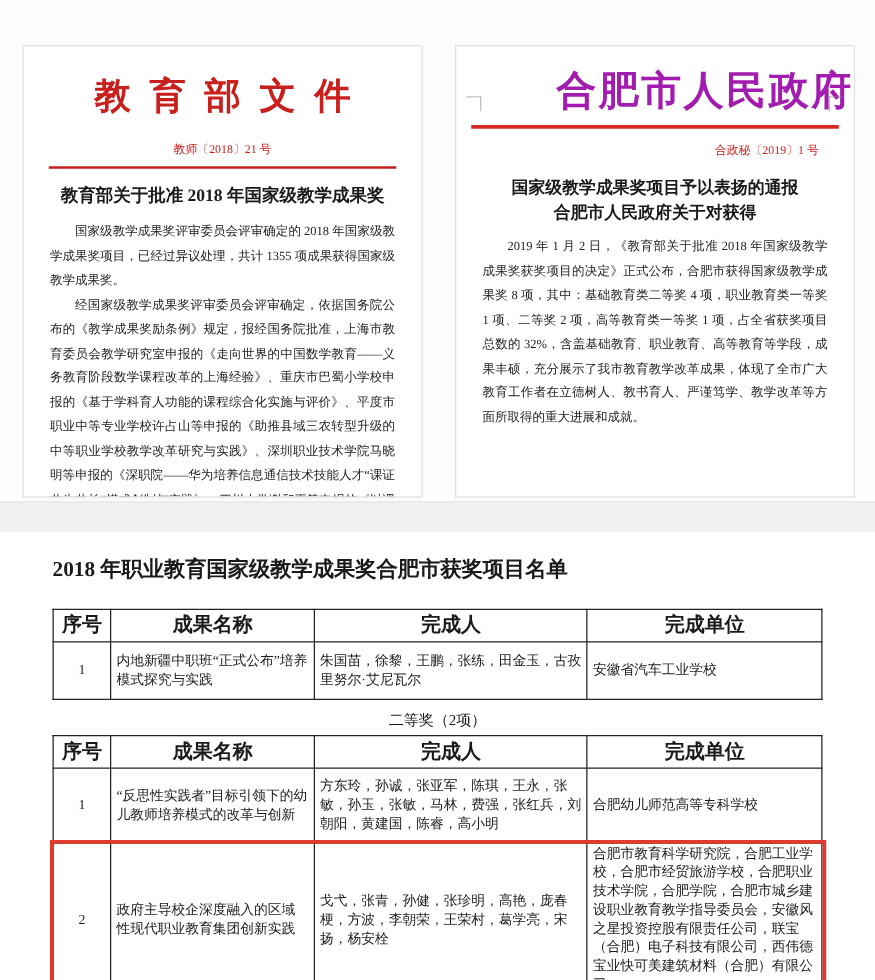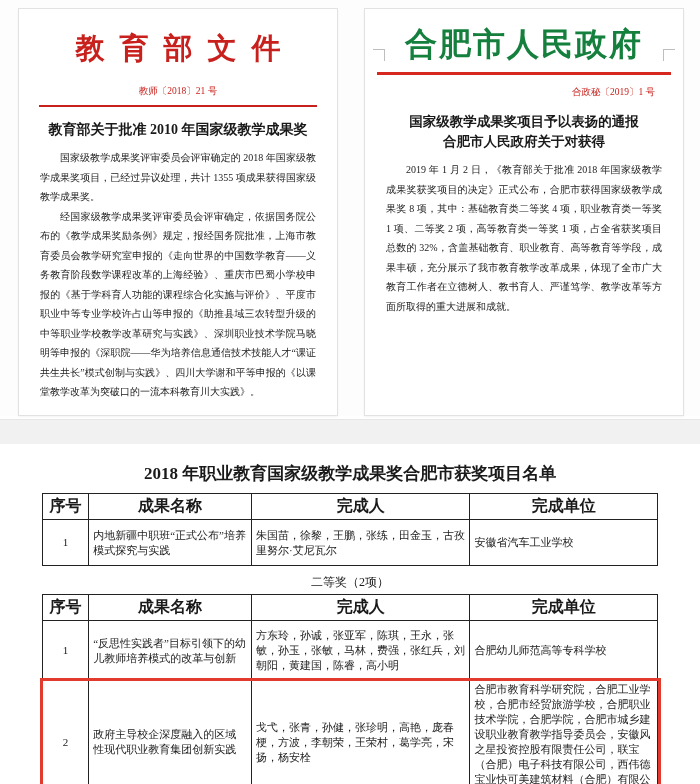--- a/index.html
+++ b/index.html
@@ -4,55 +4,56 @@
 <style>
   html,body{margin:0;padding:0;}
   body{
     width:700px;height:784px;background:#ffffff;
     font-family:"Liberation Serif","DejaVu Serif",serif;
     color:#1a1a1a;overflow:hidden;
   }
   
   .docs-row{display:flex;gap:26px;padding:8px 16px 0 18px;background:#fdfdfd;}
   .doc-card{
-    width:328px;height:408px;box-sizing:border-box;background:#fff;
+    width:328px;height:362px;box-sizing:border-box;background:#fff;
     border:1px solid #e2e2e2;position:relative;overflow:hidden;
     box-shadow:0 1px 2px rgba(0,0,0,0.05);
+    margin-top:28px;
   }
   
   .masthead-left{
     color:#c8201c;font-size:29px;font-weight:bold;text-align:center;
     letter-spacing:15px;margin:20px 0 0 15px;white-space:nowrap;
   }
   .docnum-left{color:#c8201c;font-size:9.5px;text-align:center;margin-top:16px;}
   .redline-thin{border-top:2px solid #c8201c;margin:7px 20px 0;}
   .doc-title{
     font-size:14px;font-weight:bold;text-align:center;line-height:20px;margin-top:13px;
   }
   .doc-title.sans{font-family:"Liberation Sans","DejaVu Sans",sans-serif;font-size:13.5px;}
   .doc-body{
     font-size:10px;line-height:19.5px;text-align:justify;margin:8px 21px 0;color:#222;
   }
   .doc-body p{margin:0;text-indent:2em;}
   .doc-body p.noindent{text-indent:0;}
   
   .masthead-right{
-    color:#15803d;font-size:32px;font-weight:bold;text-align:center;
+    color:#a21caf;font-size:32px;font-weight:bold;text-align:right;
     letter-spacing:2px;margin-top:14px;white-space:nowrap;
   }
   .redline-thick{border-top:3px solid #d6281e;margin:5px 12px 0;}
   .docnum-right{color:#c8201c;font-size:9.5px;text-align:right;margin:11px 28px 0 0;}
   .crop-mark{position:absolute;width:11px;height:11px;opacity:.55;}
   .crop-mark.tl{top:40px;left:8px;border-right:1px solid #8a8a8a;border-top:1px solid #8a8a8a;}
   .crop-mark.tr{top:40px;right:8px;border-left:1px solid #8a8a8a;border-top:1px solid #8a8a8a;}
   
   .divider-band{height:24px;background:#f1f1f1;border-top:1px solid #e6e6e6;margin-top:3px;}
   
   .table-area{padding:0 42px;background:#fff;}
-  .table-title{text-align:center;font-size:17px;font-weight:bold;margin:18px 0 8px;}
+  .table-title{text-align:left;font-size:17px;font-weight:bold;margin:18px 0 20px;}
   .prize-label{text-align:center;font-size:12px;margin:8px 0 3px;}
   table{width:100%;border-collapse:collapse;table-layout:fixed;}
   th,td{border:1px solid #222;padding:1px 4px;vertical-align:middle;word-break:break-all;}
   th{font-size:16px;font-weight:bold;text-align:center;height:20px;padding:2px;}
   td{font-size:11px;line-height:15px;}
   td.center{text-align:center;}
   .col-no{width:7.5%;}
   .col-name{width:26.5%;}
   .col-people{width:35.5%;}
   .col-unit{width:30.5%;}
@@ -64,21 +65,21 @@
 </head>
 <body>
 
 <div class="docs-row">
 
   <div class="doc-card">
     <div class="masthead-left">教育部文件</div>
     <div class="docnum-left">教师〔2018〕21 号</div>
     <div class="redline-thin"></div>
     <div class="doc-title">
-      <div>教育部关于批准 2010 年国家级教学成果奖</div>
+      <div>教育部关于批准 2018 年国家级教学成果奖</div>
     </div>
     <div class="doc-body">
       <p>国家级教学成果奖评审委员会评审确定的 2018 年国家级教学成果奖项目，已经过异议处理，共计 1355 项成果获得国家级教学成果奖。</p>
       <p>经国家级教学成果奖评审委员会评审确定，依据国务院公布的《教学成果奖励条例》规定，报经国务院批准，上海市教育委员会教学研究室申报的《走向世界的中国数学教育——义务教育阶段数学课程改革的上海经验》、重庆市巴蜀小学校申报的《基于学科育人功能的课程综合化实施与评价》、平度市职业中等专业学校许占山等申报的《助推县域三农转型升级的中等职业学校教学改革研究与实践》、深圳职业技术学院马晓明等申报的《深职院——华为培养信息通信技术技能人才“课证共生共长”模式创制与实践》、四川大学谢和平等申报的《以课堂教学改革为突破口的一流本科教育川大实践》。</p>
     </div>
 
   </div>
 
   <div class="doc-card">
     <span class="crop-mark tl"></span>

